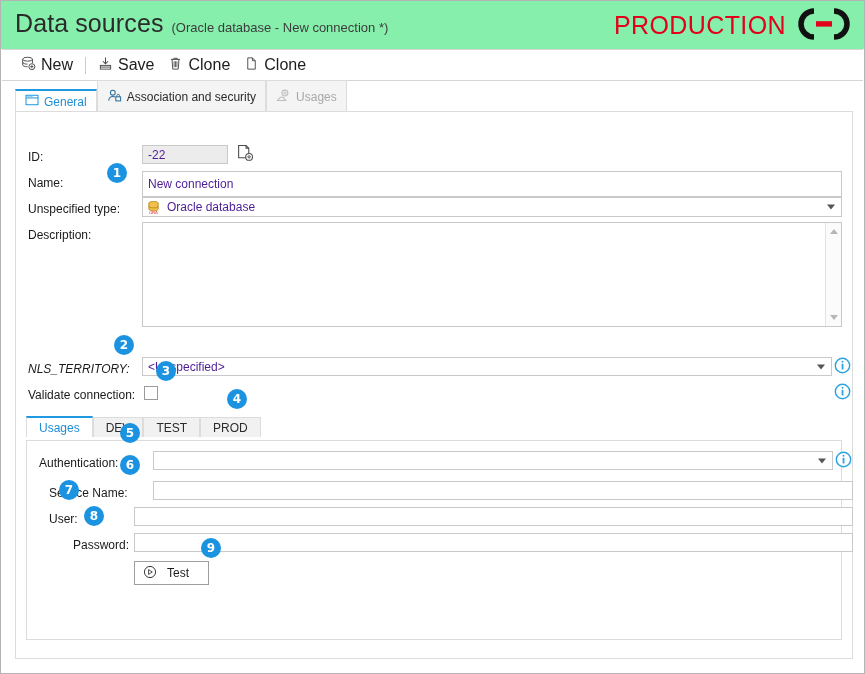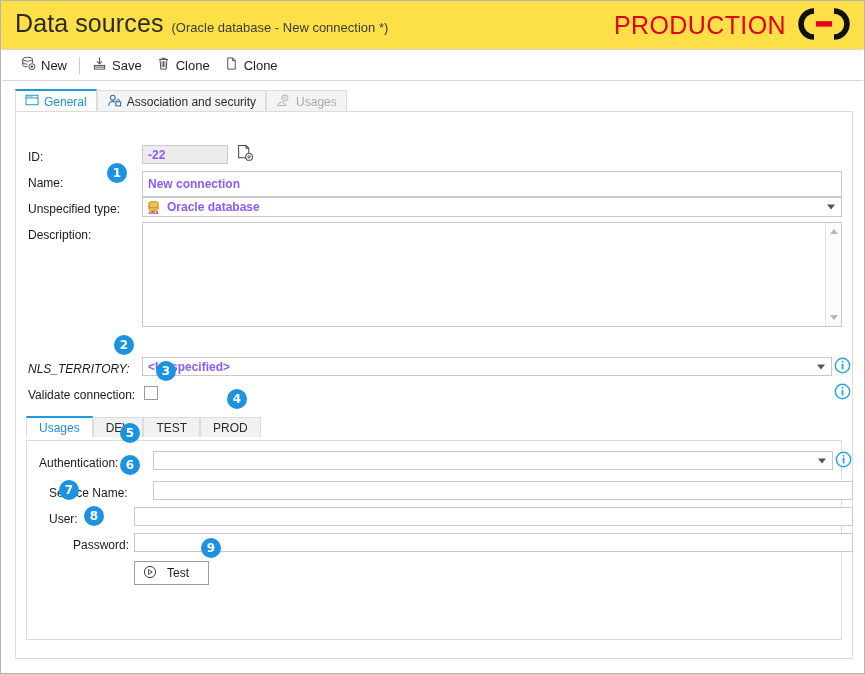--- a/index.html
+++ b/index.html
@@ -21,21 +21,21 @@
     border: 1px solid #b4b4b4;
     box-sizing: border-box;
     background: #ffffff;
   }
 
   
   .header {
     position: absolute;
     left: 0; top: 0; right: 0;
     height: 48px;
-    background: #fde047;
+    background: #86efac;
   }
   .title-wrap {
     position: absolute;
     left: 14px; top: 8px;
     display: flex;
     align-items: baseline;
   }
   .page-title {
     font-size: 25px;
     font-weight: 400;
@@ -73,21 +73,21 @@
     display: flex;
     align-items: center;
     padding-left: 12px;
     box-sizing: border-box;
   }
   .tb-btn {
     display: flex;
     align-items: center;
     gap: 5px;
     padding: 3px 7px;
-    font-size: 13px;
+    font-size: 16px;
     color: #1d1d1d;
     cursor: default;
     user-select: none;
   }
   .tb-sep {
     width: 1px; height: 17px;
     background: #cbcbcb;
     margin: 0 5px;
   }
 
@@ -103,21 +103,21 @@
   
   .tabstrip {
     position: absolute;
     left: 8px; top: 0;
     right: 0;
     height: 23px;
     display: flex;
     align-items: flex-end;
   }
   .tab {
-    height: 22px;
+    height: 32px;
     box-sizing: border-box;
     display: flex;
     align-items: center;
     gap: 5px;
     padding: 0 9px;
     font-size: 12px;
     background: #f4f4f4;
     border: 1px solid #dcdcdc;
     border-bottom: none;
     color: #2b2b2b;
@@ -149,25 +149,24 @@
     font-size: 12px;
     color: #1a1a1a;
     white-space: nowrap;
   }
   .field {
     position: absolute;
     box-sizing: border-box;
     border: 1px solid #c9c9c9;
     background: #ffffff;
     font-size: 12px;
-    color: #8b5cf6;
+    color: #4c1d95;
     display: flex;
     align-items: center;
     padding-left: 5px;
-    font-weight: bold;
   }
   .field.readonly { background: #ececec; border-color: #c9c9c9; }
   .field.combo { padding-right: 18px; }
   .combo-arrow {
     position: absolute;
     right: 6px; top: 50%;
     transform: translateY(-50%);
     width: 0; height: 0;
     border-left: 4px solid transparent;
     border-right: 4px solid transparent;

